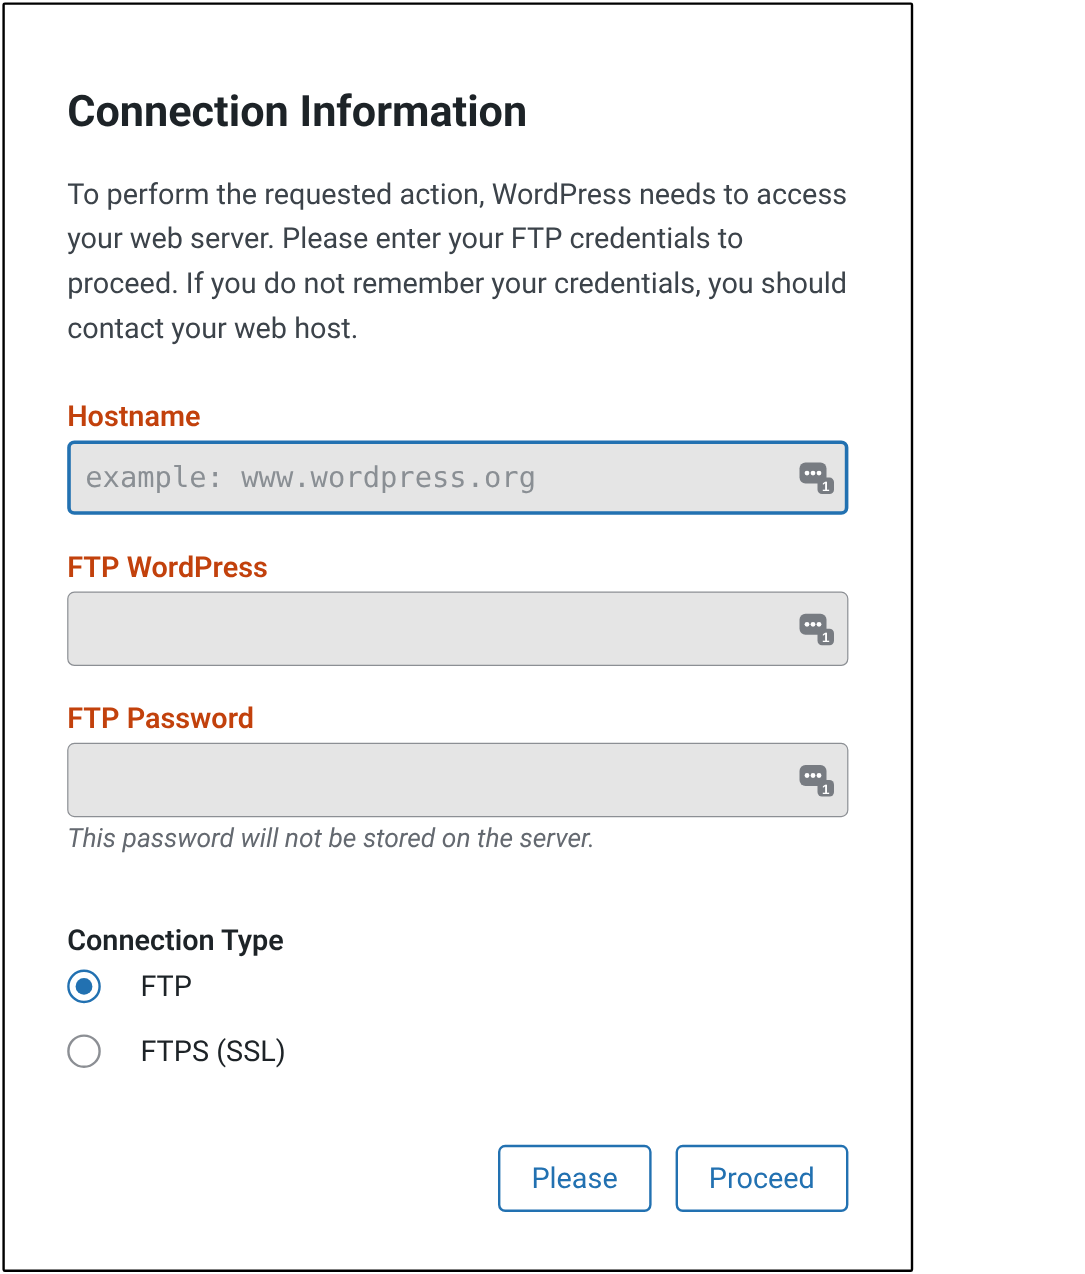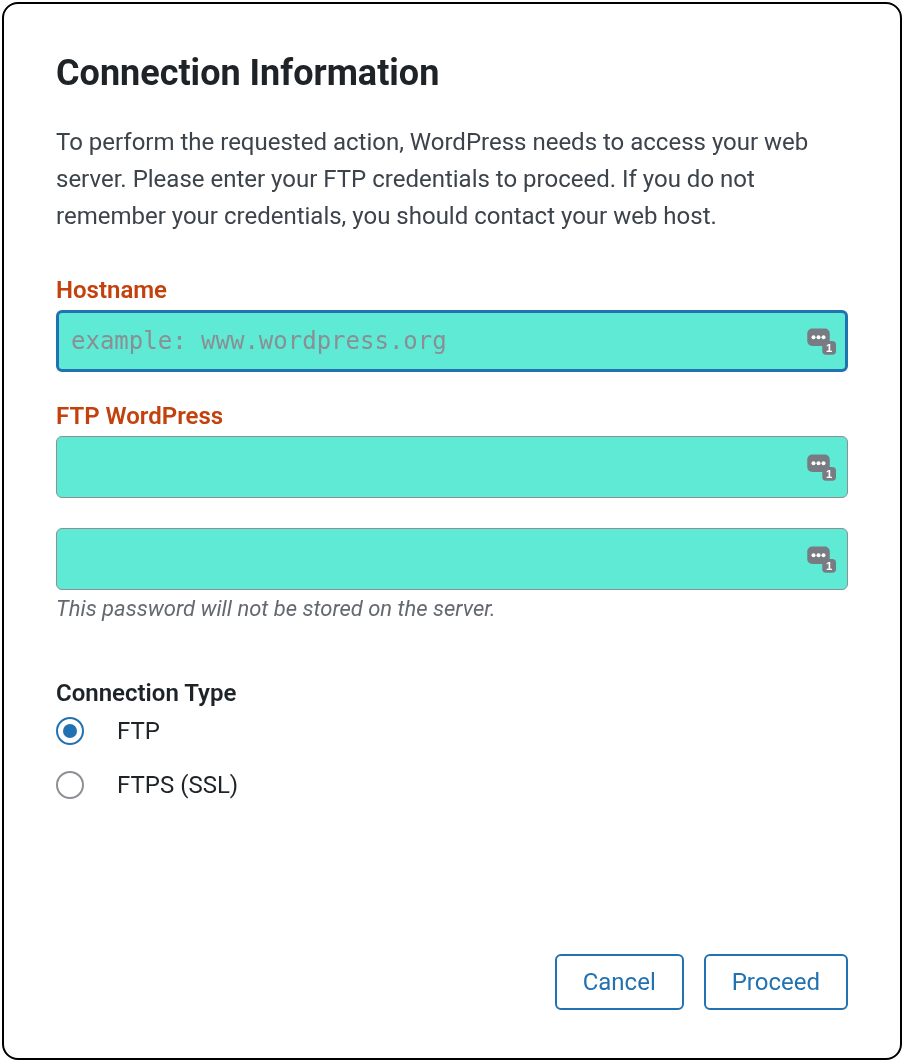--- a/index.html
+++ b/index.html
@@ -5,25 +5,25 @@
   * { box-sizing: border-box; }
   html, body {
     margin: 0; padding: 0;
     width: 904px; height: 1062px;
     font-family: -apple-system, BlinkMacSystemFont, "Segoe UI", Roboto, Helvetica, Arial, sans-serif;
     background: #fff;
     color: #1d2327;
   }
   .dialog {
     border: 2px solid #000;
-    border-radius: 16px;
-    width: 900px;
+    border-radius: 2px;
+    width: 759px;
     height: 1058px;
     margin: 2px;
-    padding: 48px 52px 40px 52px;
+    padding: 68px 52px 40px 52px;
     position: relative;
   }
   h1.title {
     font-size: 36px;
     font-weight: 700;
     margin: 0 0 30px 0;
     color: #1d2327;
   }
   p.description {
     font-size: 24px;
@@ -41,21 +41,21 @@
   }
   .input-wrap { position: relative; }
   input.text-input {
     width: 100%;
     height: 62px;
     border: 1px solid #8c8f94;
     border-radius: 6px;
     font-size: 24px;
     font-family: ui-monospace, "SF Mono", Menlo, Consolas, monospace;
     padding: 0 56px 0 14px;
-    background: #5eead4;
+    background: #e5e5e5;
     color: #2c3338;
   }
   input.text-input::placeholder {
     color: #8a8f94;
     font-family: ui-monospace, "SF Mono", Menlo, Consolas, monospace;
   }
   input.text-input.focused {
     border: 3px solid #2271b1;
     outline: none;
     padding: 0 54px 0 12px;
@@ -166,20 +166,21 @@
           <circle cx="10" cy="9" r="1.6" fill="#fff"></circle>
           <circle cx="14" cy="9" r="1.6" fill="#fff"></circle>
           <rect x="13" y="12" width="11" height="11" rx="3"></rect>
           <text x="18.5" y="21" text-anchor="middle" font-size="9" fill="#fff" font-family="Arial" font-weight="bold">1</text>
         </svg>
       </span>
     </div>
   </div>
 
   <div class="field-group">
+    <label class="field-label">FTP Password</label>
     <div class="input-wrap">
       <input type="password" class="text-input" style="">
       <span class="pm-icon">
         <svg viewBox="0 0 24 24" width="30" height="30" fill="currentColor">
           <rect x="1" y="2" width="18" height="14" rx="4"></rect>
           <circle cx="6" cy="9" r="1.6" fill="#fff"></circle>
           <circle cx="10" cy="9" r="1.6" fill="#fff"></circle>
           <circle cx="14" cy="9" r="1.6" fill="#fff"></circle>
           <rect x="13" y="12" width="11" height="11" rx="3"></rect>
           <text x="18.5" y="21" text-anchor="middle" font-size="9" fill="#fff" font-family="Arial" font-weight="bold">1</text>
@@ -195,17 +196,17 @@
       <input type="radio" name="conntype" id="r-ftp" checked="" style="">
       <span class="radio-label">FTP</span>
     </div>
     <div class="radio-row">
       <input type="radio" name="conntype" id="r-ftps" style="">
       <span class="radio-label">FTPS (SSL)</span>
     </div>
   </div>
 
   <div class="button-row">
-    <button class="btn">Cancel</button>
+    <button class="btn">Please</button>
     <button class="btn">Proceed</button>
   </div>
 
 </div>
 
 </body></html>

